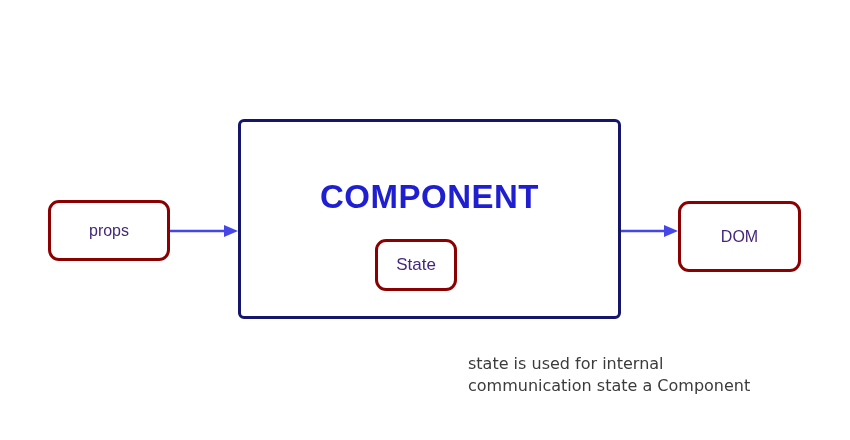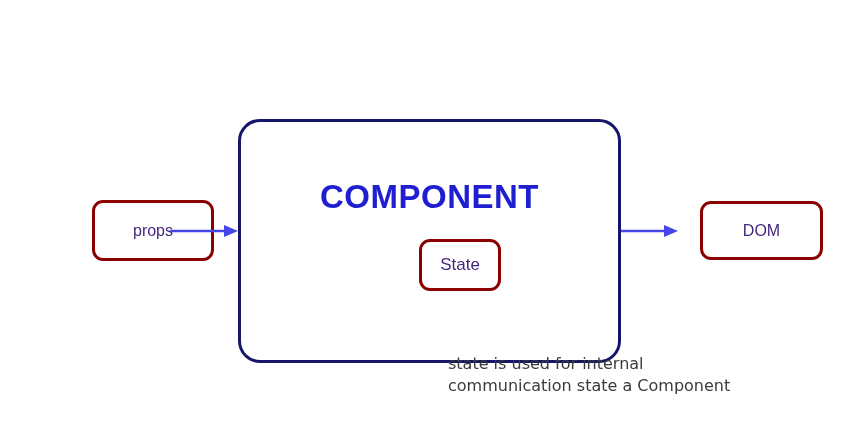--- a/index.html
+++ b/index.html
@@ -26,29 +26,28 @@
   .redbox {
     position: absolute;
     border: 3px solid var(--box-border-red);
     border-radius: 11px;
     background: var(--background);
     display: flex;
     align-items: center;
     justify-content: center;
     color: var(--label-purple);
     font-size: 16px;
-    margin-left: 44px;
   }
   .props-box { left: 48px; top: 200px; width: 122px; height: 61px; }
-  .dom-box   { left: 656px; top: 201px; width: 123px; height: 59px; justify-content: center; }
+  .dom-box   { left: 678px; top: 201px; width: 123px; height: 71px; justify-content: center; }
   .component-box {
     position: absolute;
-    left: 238px; top: 119px; width: 383px; height: 244px;
+    left: 238px; top: 119px; width: 383px; height: 200px;
     border: 3px solid var(--component-border-navy);
-    border-radius: 22px;
+    border-radius: 6px;
     background: var(--background);
   }
   .component-title {
     position: absolute;
     left: 0; top: 56px; width: 100%;
     text-align: center;
     font-size: 33px;
     font-weight: bold;
     letter-spacing: 0.5px;
     color: var(--component-title-blue);
@@ -57,21 +56,21 @@
     left: 375px; top: 239px; width: 82px; height: 52px;
     font-size: 17px;
   }
   .arrow { position: absolute; display: block; }
   .arrow-1 { left: 170px; top: 223px; }
   .arrow-2 { left: 621px; top: 223px; }
   .arrow line { stroke: var(--arrow-blue); stroke-width: 2.5; }
   .arrow polygon { fill: var(--arrow-blue); }
   .caption {
     position: absolute;
-    left: 448px; top: 353px;
+    left: 468px; top: 353px;
     font-family: "DejaVu Sans", sans-serif;
     font-size: 16px;
     line-height: 22px;
     color: var(--caption-gray);
   }
 </style>
 </head>
 <body>
 
 <div class="canvas">

